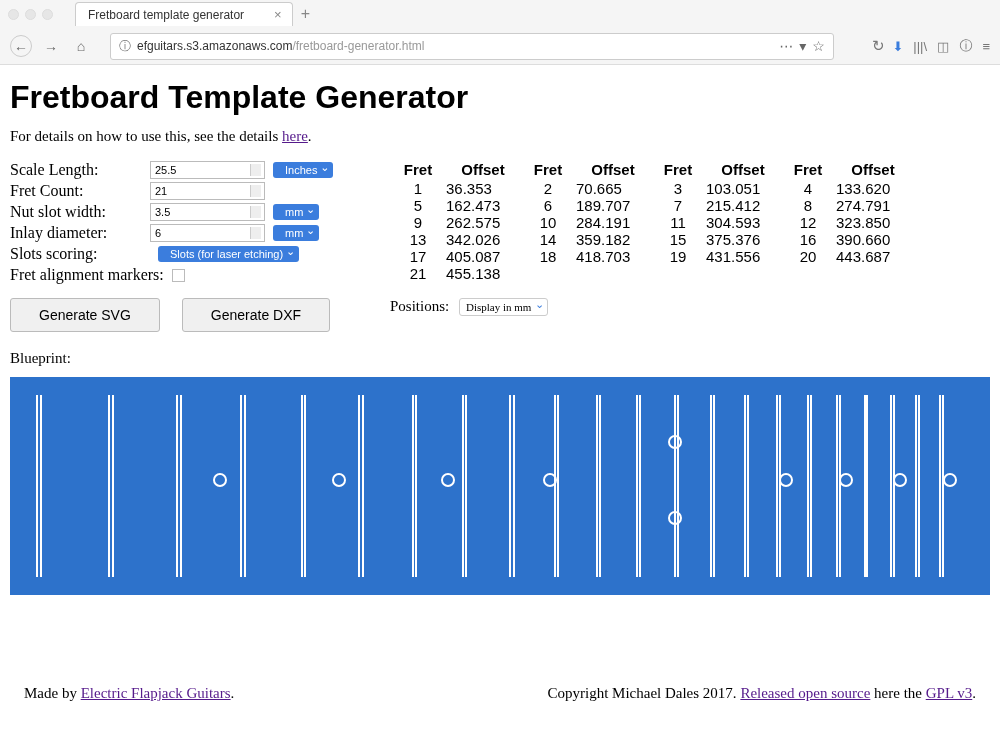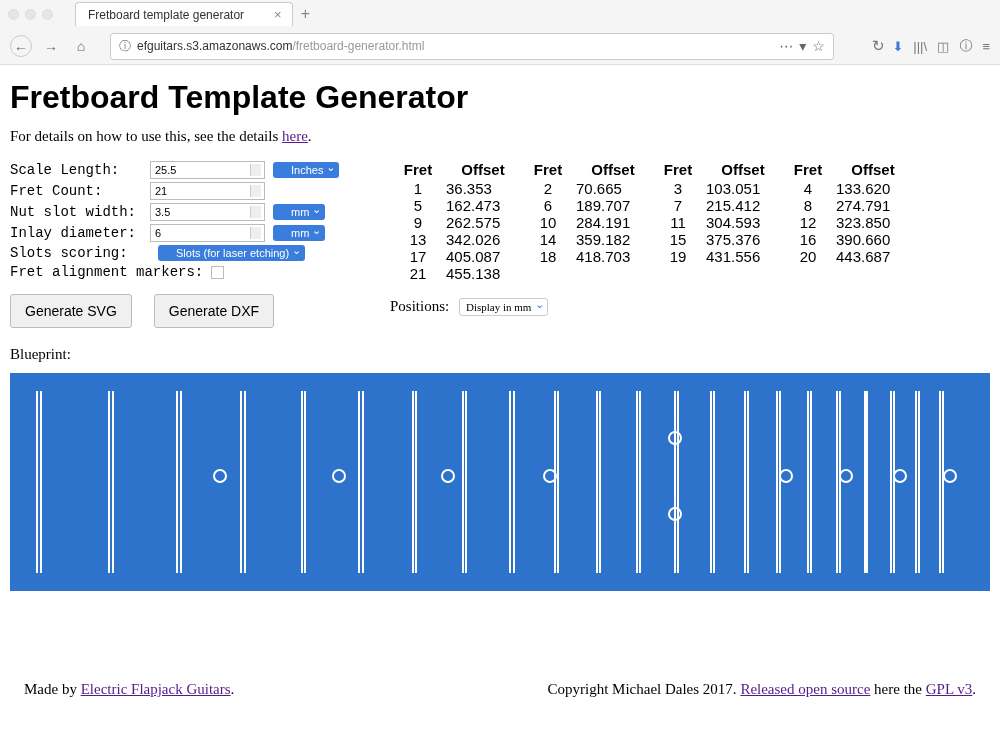--- a/index.html
+++ b/index.html
@@ -21,29 +21,29 @@
 .url-right { margin-left: auto; display: flex; gap: 6px; align-items: center; color: #666; font-size: 14px; }
 .toolbar-icons { display: flex; gap: 10px; align-items: center; color: #777; }
 .toolbar-icons span { cursor: pointer; }
 .page { padding: 8px 10px 20px 10px; }
 h1 { font-size: 32px; font-weight: 800; margin: 6px 0 12px 0; }
 .details-line { font-family: Georgia, 'Times New Roman', serif; font-size: 15px; margin-bottom: 16px; }
 .details-line a { color: #551a8b; text-decoration: underline; }
 .main-cols { display: flex; gap: 40px; }
 .form-col { width: 340px; }
 .frow { display: flex; align-items: center; margin-bottom: 3px; }
-.frow .lbl { width: 140px; font-family: Liberation Mono, monospace; font-size: 14px; }
+.frow .lbl { width: 140px; font-family: Liberation Serif, serif; font-size: 16px; }
 .numbox { width: 115px; border: 1px solid #bbb; background: #fff; font-size: 11px; padding: 2px 16px 2px 4px; position: relative; }
 .numbox::after { content: ""; position: absolute; right: 3px; top: 2px; bottom: 2px; width: 10px; background: linear-gradient(to bottom, #eee 0%, #eee 48%, #ccc 50%, #eee 52%, #eee 100%); border-left: 1px solid #ccc; }
-.sel { background: #3b7ddd; color: #fff; border-radius: 3px; font-size: 11px; padding: 2px 16px 2px 18px; margin-left: 8px; position: relative; display: inline-block; }
+.sel { background: #3b7ddd; color: #fff; border-radius: 3px; font-size: 11px; padding: 2px 16px 2px 12px; margin-left: 8px; position: relative; display: inline-block; }
 .sel::after { content: "⌄"; position: absolute; right: 4px; top: -1px; font-size: 11px; }
 .sel-white { background: #fff; color: #000; border: 1px solid #ccc; border-radius: 3px; font-size: 11px; padding: 2px 16px 2px 6px; position: relative; display: inline-block; }
 .sel-white::after { content: "⌄"; position: absolute; right: 3px; top: -1px; color: #3b7ddd; font-size: 11px; }
 .btnrow { display: flex; gap: 22px; margin-top: 14px; }
-.genbtn { background: #f0f0f0; border: 1px solid #bbb; border-radius: 3px; padding: 8px 14px; font-size: 14px; cursor: pointer; }
+.genbtn { background: #f0f0f0; border: 1px solid #bbb; border-radius: 3px; padding: 8px 28px; font-size: 14px; cursor: pointer; }
 .data-col { flex: 1; font-size: 14px; }
 .fret-table { display: grid; grid-template-columns: repeat(4, 56px 74px); gap: 0 0; font-family: Arial, sans-serif; font-size: 15px; }
 .fret-table .hd { font-weight: bold; text-align: center; padding-bottom: 2px; }
 .fret-table .c { text-align: center; }
 .fret-table .r { text-align: left; padding-right: 6px; }
 .pos-row { margin-top: 16px; font-family: Georgia, serif; font-size: 15px; }
 .blueprint-label { font-family: Georgia, serif; font-size: 15px; margin-top: 18px; margin-bottom: 10px; }
 .blueprint { background: #2d72cb; width: 980px; height: 218px; position: relative; margin: 0 auto; }
 .blueprint .fret-line { position: absolute; top: 18px; bottom: 18px; width: 2px; background: #fff; }
 .blueprint .inlay { position: absolute; width: 14px; height: 14px; border: 2px solid #fff; border-radius: 50%; background: transparent; }

